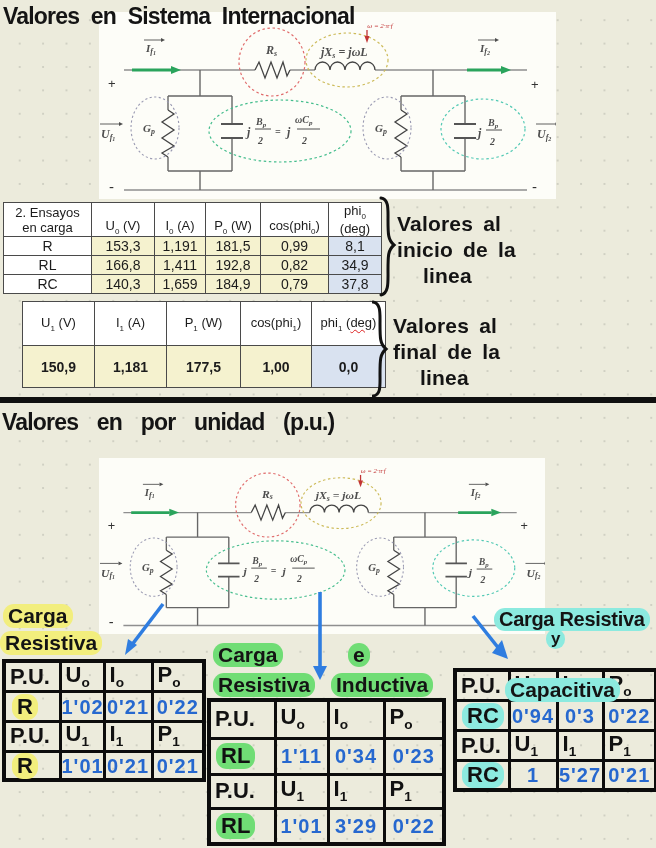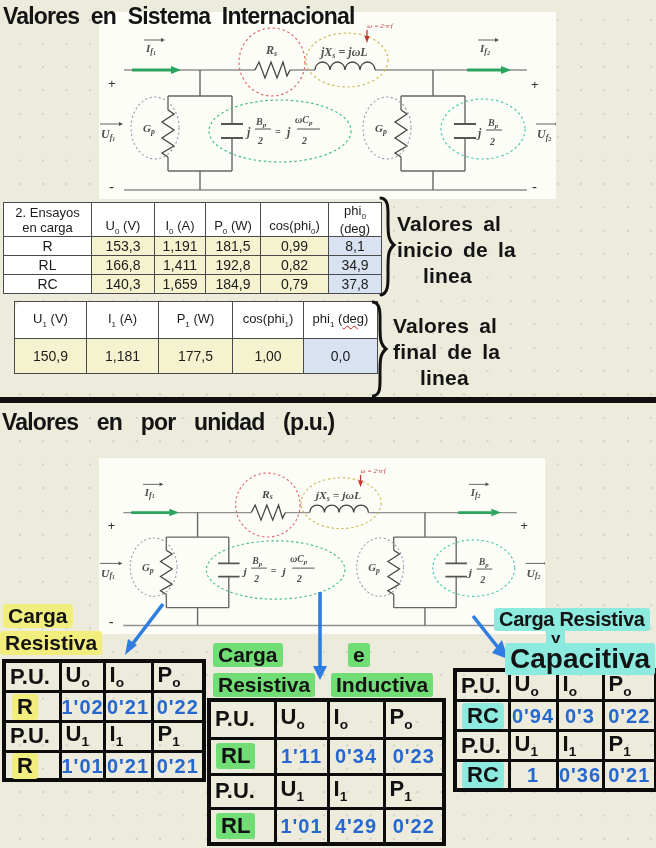--- a/index.html
+++ b/index.html
@@ -11,21 +11,21 @@
 .t1{border-collapse:collapse;table-layout:fixed;background:#fff;}
 .t1 td{border:1.6px solid #4a4a4a;text-align:center;padding:0;color:#1c1c1c;overflow:hidden;}
 .yel{background:#f5f2cf;}
 .blu{background:#d9e2f0;}
 .sq{text-decoration:underline wavy #dd2222 1px;text-underline-offset:2px;}
 .ht{border-collapse:collapse;table-layout:fixed;border:4.5px solid #0c0c0c;}
 .ht td{border:3.4px solid #0c0c0c;text-align:center;padding:0;overflow:visible;white-space:nowrap;}
 .hh{font-weight:700;color:#111;font-size:22px;line-height:1;}
 .ht td.hh{text-align:left;padding-left:4px;}
 .bn{font-weight:700;color:#2668cf;font-size:20px;letter-spacing:1px;line-height:1;}
-.hl{border-radius:3px;padding:0px 5px 1px 5px;text-align:right;}
+.hl{border-radius:11px;padding:0px 5px 1px 5px;text-align:right;}
 sub{font-size:62%;}
 </style></head>
 <body>
 <div id="page">
 
 <div class="hw abs" id="title1" style="left:3px;top:3px;font-size:23px;letter-spacing:-0.8px;word-spacing:6px;">Valores en Sistema Internacional</div>
 
 <svg class="abs" style="left:99px;top:12px;" width="457" height="187" viewBox="0 0 457 187" preserveAspectRatio="none">
 <g id="circ">
 <rect x="0" y="0" width="457" height="187" fill="#fdfdf8"></rect>
@@ -127,37 +127,37 @@
           <td>RC</td>
           <td class="yel">140,3</td>
           <td class="yel">1,659</td>
           <td class="yel">184,9</td>
           <td class="yel">0,79</td>
           <td class="blu">37,8</td>
         </tr>
 </tbody>
     </table>
 
-<table class="t1 abs" style="left:14px;top:301px;width:363px;height:73px;font-size:14px;border-radius:11px;">
+<table class="t1 abs" style="left:22px;top:301px;width:363px;height:87px;font-size:14px;">
 <colgroup>
         <col style="width:72px">
         <col style="width:72px">
         <col style="width:74px">
         <col style="width:71px">
         <col style="width:74px">
       </colgroup>
 <tbody>
         <tr style="height:22px;font-size:13px;">
           <td>U<sub>1</sub> (V)</td>
           <td>I<sub>1</sub> (A)</td>
           <td>P<sub>1</sub> (W)</td>
           <td>cos(phi<sub>1</sub>)</td>
           <td>phi<sub>1</sub> (<span class="sq">deg</span>)</td>
         </tr>
-<tr style="height:21px;">
+<tr style="height:21px;font-weight:bold;">
           <td class="yel">150,9</td>
           <td class="yel">1,181</td>
           <td class="yel">177,5</td>
           <td class="yel">1,00</td>
           <td class="blu">0,0</td>
         </tr>
 </tbody>
     </table>
 
 <svg class="abs" style="left:372px;top:192px;z-index:6;" width="30" height="210" viewBox="0 0 30 210">
@@ -251,29 +251,29 @@
         </tr>
 <tr style="height:34px;">
           <td class="hh">P.U.</td>
           <td class="hh">U<sub>1</sub></td>
           <td class="hh">I<sub>1</sub></td>
           <td class="hh">P<sub>1</sub></td>
         </tr>
 <tr style="height:36px;">
           <td class="hh" style="text-align:left;"><span class="hl" style="background:#70dd75;margin-left:1px;">RL</span></td>
           <td class="bn">1'01</td>
-          <td class="bn">4'29</td>
+          <td class="bn">3'29</td>
           <td class="bn">0'22</td>
         </tr>
 </tbody>
     </table>
 
 <div class="abs hw" style="left:494px;top:608px;font-size:20px;letter-spacing:-0.3px;"><span class="hl" style="background:#8ceadf;margin-top:17px;">Carga Resistiva</span></div>
 <div class="abs hw" style="left:546px;top:629px;font-size:17px;"><span class="hl" style="background:#8ceadf;">y</span></div>
-<div class="abs hw" style="left:505px;top:643px;font-size:28px;"><span class="hl" style="background:#8ceadf;">Capacitiva</span></div>
+<div class="abs hw" style="left:505px;top:678px;font-size:21px;"><span class="hl" style="background:#8ceadf;">Capacitiva</span></div>
 <table class="ht abs" style="left:453px;top:668px;width:201px;height:124px;">
 <colgroup>
         <col style="width:54px">
         <col style="width:48px">
         <col style="width:46px">
         <col style="width:53px">
       </colgroup>
 <tbody>
         <tr style="height:28px;">
           <td class="hh">P.U.</td>
@@ -289,18 +289,18 @@
         </tr>
 <tr style="height:29px;">
           <td class="hh">P.U.</td>
           <td class="hh">U<sub>1</sub></td>
           <td class="hh">I<sub>1</sub></td>
           <td class="hh">P<sub>1</sub></td>
         </tr>
 <tr style="height:28px;">
           <td class="hh" style="text-align:left;"><span class="hl" style="background:#8ceadf;margin-left:1px;">RC</span></td>
           <td class="bn">1</td>
-          <td class="bn">0'36</td>
+          <td class="bn">5'27</td>
           <td class="bn">0'21</td>
         </tr>
 </tbody>
     </table>
 
 </div>
 </body></html>

